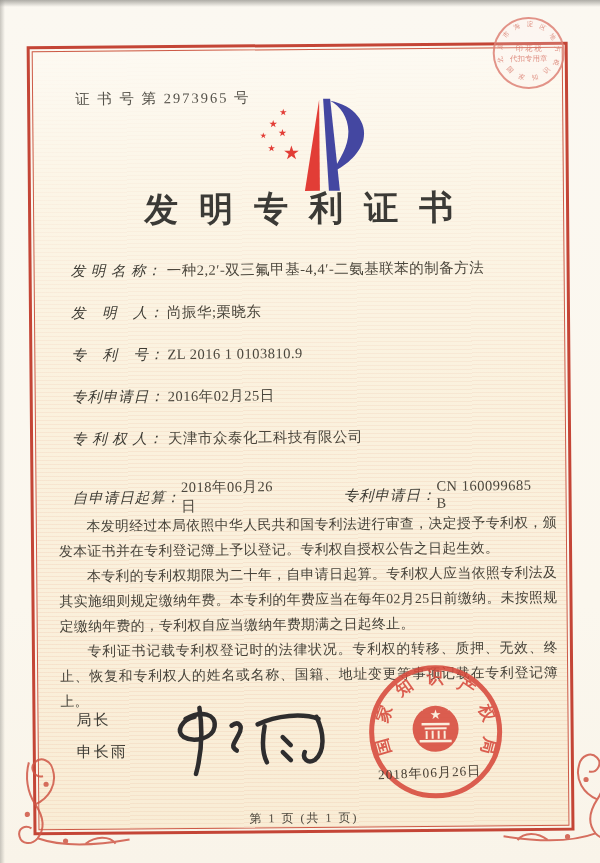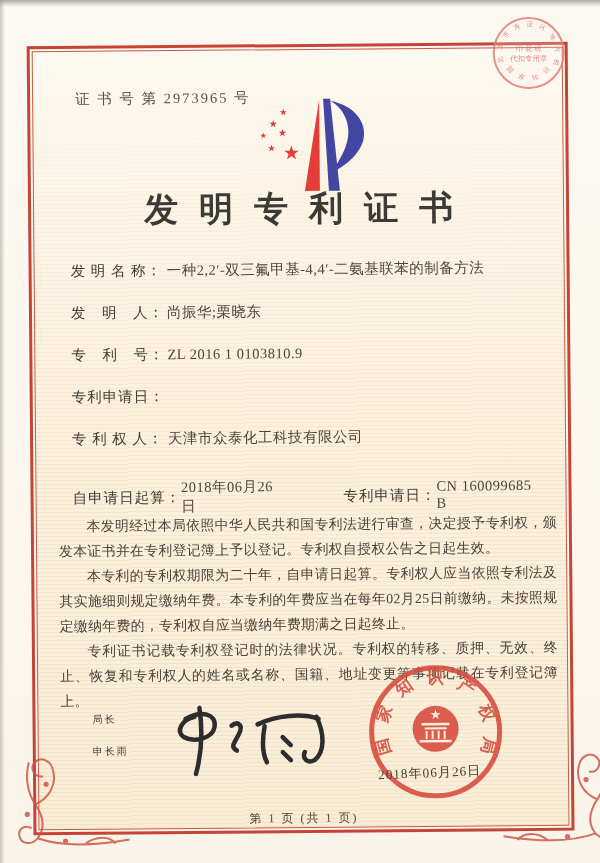--- a/index.html
+++ b/index.html
@@ -46,35 +46,35 @@
     font-size:14.5px;color:#55524a;letter-spacing:2px;white-space:pre;
   }
   .logo{position:absolute;left:226px;top:42px;width:112px;height:102px;}
   .cert-title{
     position:absolute;left:0;right:0;top:136px;height:44px;
     text-align:center;font-size:34px;font-weight:bold;color:#3b3a36;
     letter-spacing:21px;text-indent:21px;white-space:nowrap;
   }
   .fields{position:absolute;left:36px;right:26px;top:198px;}
   .field-row{height:42px;display:flex;align-items:center;font-size:14.5px;}
-  .field-label{white-space:pre;color:#3d3b34;letter-spacing:1px;flex:0 0 96px;}
+  .field-label{white-space:pre;color:#3d3b34;letter-spacing:1px;flex:0 0 96px;font-style:italic;}
   .field-value{color:#4c473d;letter-spacing:0.5px;}
   .grant-row{
     position:absolute;left:36px;right:26px;top:432px;height:28px;
     display:flex;align-items:center;font-size:14.5px;
   }
   .grant-item{display:flex;align-items:center;}
   .grant-item.right{margin-left:62px;}
   .paragraphs{
     position:absolute;left:22px;width:498px;top:462px;
     font-size:13.8px;line-height:25px;color:#47433a;
     text-align:justify;letter-spacing:0.4px;
   }
   .paragraphs p{margin:0;text-indent:2em;}
-  .director{position:absolute;left:54px;top:652px;font-size:10px;color:#3d3b34;line-height:32px;}
+  .director{position:absolute;left:38px;top:652px;font-size:15px;color:#3d3b34;line-height:32px;}
   .director div{letter-spacing:2px;}
   .signature{position:absolute;left:122px;top:648px;width:196px;height:92px;}
   .seal{position:absolute;left:326px;top:612px;width:152px;height:152px;}
   .flourish{position:absolute;width:122px;height:96px;}
   .flourish.left{left:-24px;top:702px;}
   .flourish.right{left:456px;top:702px;}
   .tax-stamp{position:absolute;left:458px;top:-33px;width:80px;height:80px;}
   .page-footer{
     position:absolute;left:0;right:0;top:760px;text-align:center;
     font-size:12px;color:#4c473d;letter-spacing:2px;
@@ -112,20 +112,21 @@
           <div class="field-row">
             <span class="field-label">发　明　人：</span>
             <span class="field-value">尚振华;栗晓东</span>
           </div>
           <div class="field-row">
             <span class="field-label">专　利　号：</span>
             <span class="field-value">ZL 2016 1 0103810.9</span>
           </div>
           <div class="field-row">
             <span class="field-label">专利申请日：</span>
+            <span class="field-value">2016年02月25日</span>
           </div>
           <div class="field-row">
             <span class="field-label">专 利 权 人：</span>
             <span class="field-value">天津市众泰化工科技有限公司</span>
           </div>
         </div>
 
         <div class="grant-row">
           <div class="grant-item">
             <span class="field-label" style="flex:0 0 auto">自申请日起算：</span>

